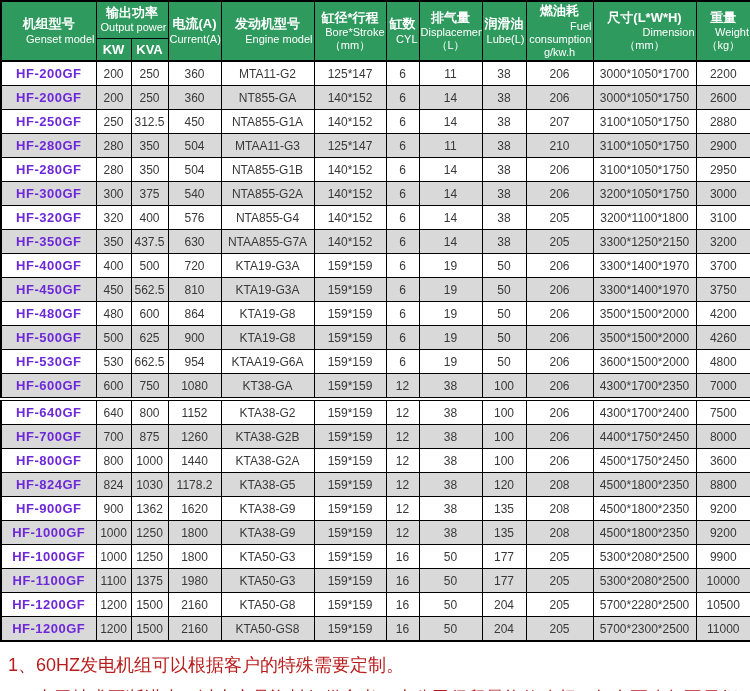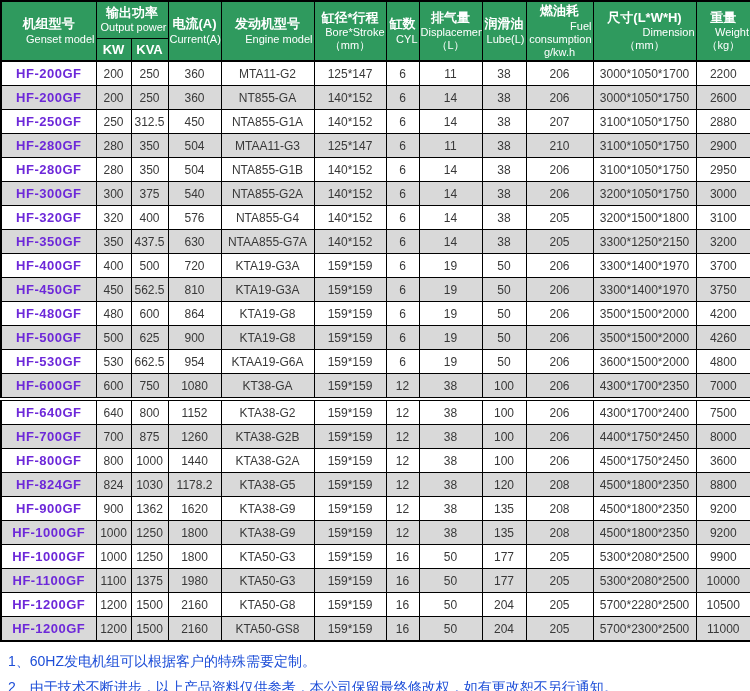--- a/index.html
+++ b/index.html
@@ -45,22 +45,22 @@
     font-weight: bold;
     color: #6d28d9;
     font-size: 13px;
     letter-spacing: 0.5px;
   }
   tbody tr.group-start td { border-top: 4px double #000; }
   .notes {
     padding: 7px 8px 4px 8px;
   }
   .note-line {
-    font-size: 14px;
-    color: #1d4ed8;
+    font-size: 18px;
+    color: #b91c1c;
     line-height: 1.85;
   }
 </style>
 </head>
 <body>
 
 <table class="spec">
   <colgroup>
     <col style="width:95px">
       <col style="width:35px">
@@ -221,21 +221,21 @@
         <td class="model">HF-320GF</td>
         <td>320</td>
         <td>400</td>
         <td>576</td>
         <td>NTA855-G4</td>
         <td>140*152</td>
         <td>6</td>
         <td>14</td>
         <td>38</td>
         <td>205</td>
-        <td>3200*1500*1800</td>
+        <td>3200*1100*1800</td>
         <td>3100</td>
       </tr>
       <tr class="alt">
         <td class="model">HF-350GF</td>
         <td>350</td>
         <td>437.5</td>
         <td>630</td>
         <td>NTAA855-G7A</td>
         <td>140*152</td>
         <td>6</td>

